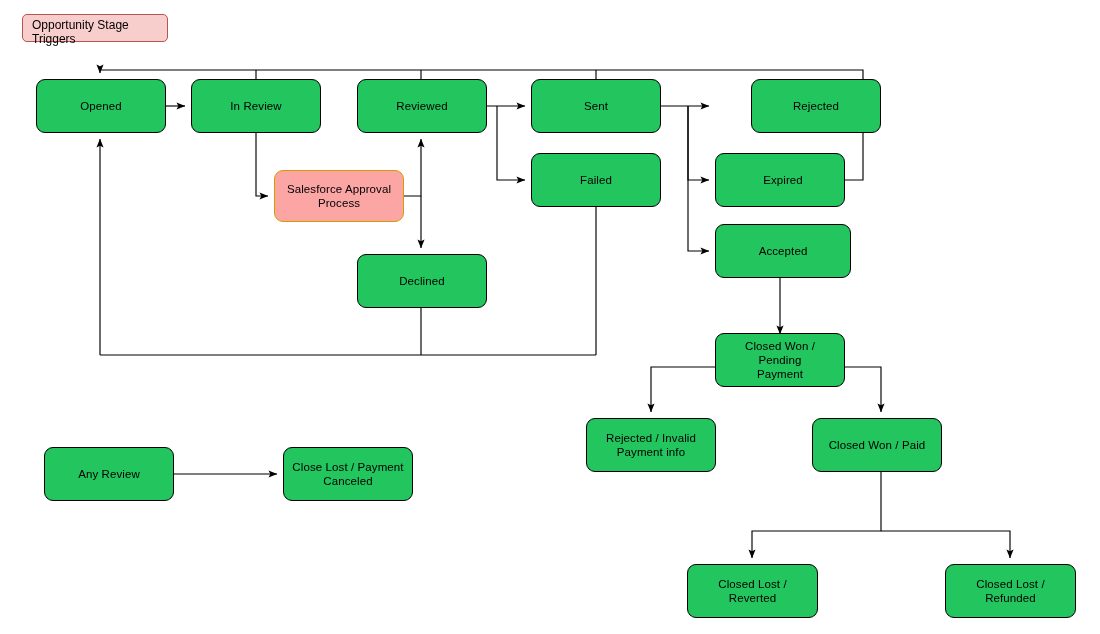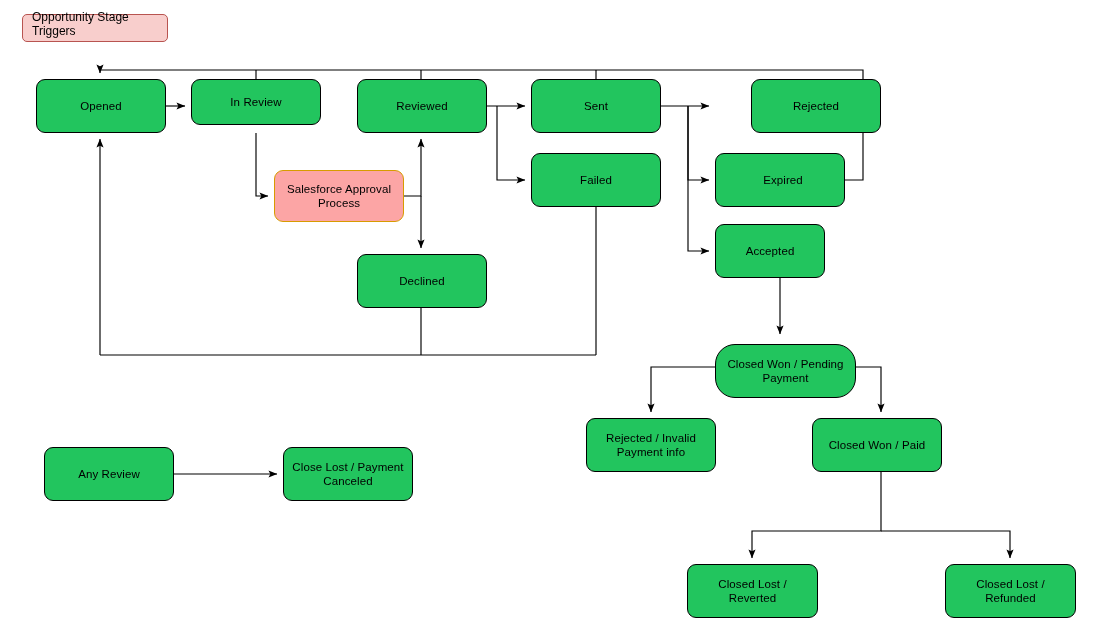--- a/index.html
+++ b/index.html
@@ -50,21 +50,21 @@
     white-space: pre-line;
   }
   .node.accent-orange {
     background: #fca5a5;
     border-color: #d79b00;
   }
   .title-badge {
     position: absolute;
     box-sizing: border-box;
     display: flex;
-    align-items: flex-end;
+    align-items: flex-start;
     justify-content: center;
     background: #f8cecc;
     border: 1px solid #b85450;
     border-radius: 5px;
     color: #000000;
     font-size: 12px;
     line-height: 14px;
     padding: 3px 9px;
     z-index: 2;
   }
@@ -101,21 +101,21 @@
         <path d="M 881 472 L 881 531 L 752 531 L 752 558" stroke="#000000" marker-end="url(#arrowhead)"></path>
         <path d="M 881 531 L 1010 531 L 1010 558" stroke="#000000" marker-end="url(#arrowhead)"></path>
         <path d="M 174 474 L 277 474" stroke="#000000" marker-end="url(#arrowhead)"></path>
       </g>
   </svg>
 
   <div id="node-layer">
       <div class="node" style="left: 36px; top: 79px; width: 130px; height: 54px;">
         <span class="label">Opened</span>
       </div>
-      <div class="node" style="left: 191px; top: 79px; width: 130px; height: 46px;">
+      <div class="node" style="left: 191px; top: 79px; width: 130px; height: 54px;">
         <span class="label">In Review</span>
       </div>
       <div class="node" style="left: 357px; top: 79px; width: 130px; height: 54px;">
         <span class="label">Reviewed</span>
       </div>
       <div class="node" style="left: 531px; top: 79px; width: 130px; height: 54px;">
         <span class="label">Sent</span>
       </div>
       <div class="node" style="left: 715px; top: 79px; width: 130px; height: 54px; margin-left: 36px;">
         <span class="label">Rejected</span>
@@ -123,27 +123,27 @@
       <div class="node accent-orange" style="left: 274px; top: 170px; width: 130px; height: 52px;">
         <span class="label">Salesforce Approval
 Process</span>
       </div>
       <div class="node" style="left: 531px; top: 153px; width: 130px; height: 54px;">
         <span class="label">Failed</span>
       </div>
       <div class="node" style="left: 715px; top: 153px; width: 130px; height: 54px; padding-left: 12px;">
         <span class="label">Expired</span>
       </div>
-      <div class="node" style="left: 715px; top: 224px; width: 110px; height: 54px;">
+      <div class="node" style="left: 715px; top: 224px; width: 136px; height: 54px;">
         <span class="label">Accepted</span>
       </div>
       <div class="node" style="left: 357px; top: 254px; width: 130px; height: 54px;">
         <span class="label">Declined</span>
       </div>
-      <div class="node" style="left: 715px; top: 344px; width: 141px; height: 54px; border-radius: 20px;">
+      <div class="node" style="left: 715px; top: 333px; width: 130px; height: 54px;">
         <span class="label">Closed Won / Pending
 Payment</span>
       </div>
       <div class="node" style="left: 586px; top: 418px; width: 130px; height: 54px;">
         <span class="label">Rejected / Invalid
 Payment info</span>
       </div>
       <div class="node" style="left: 812px; top: 418px; width: 130px; height: 54px;">
         <span class="label">Closed Won / Paid</span>
       </div>

